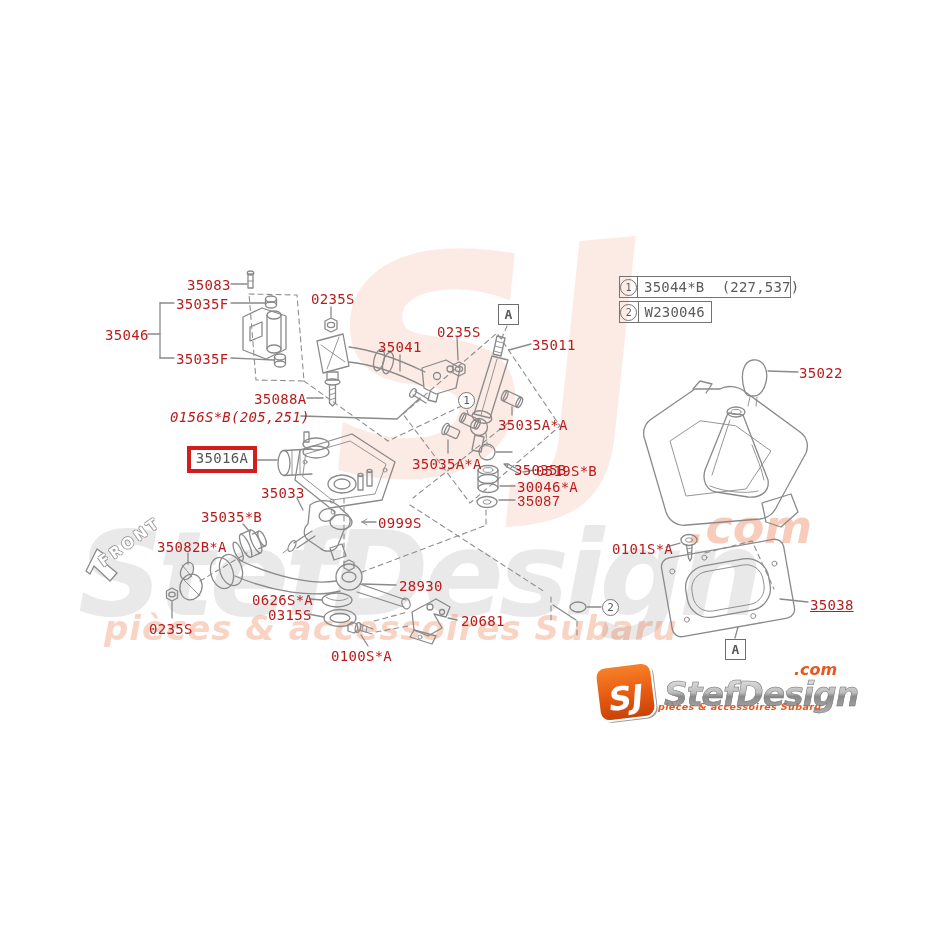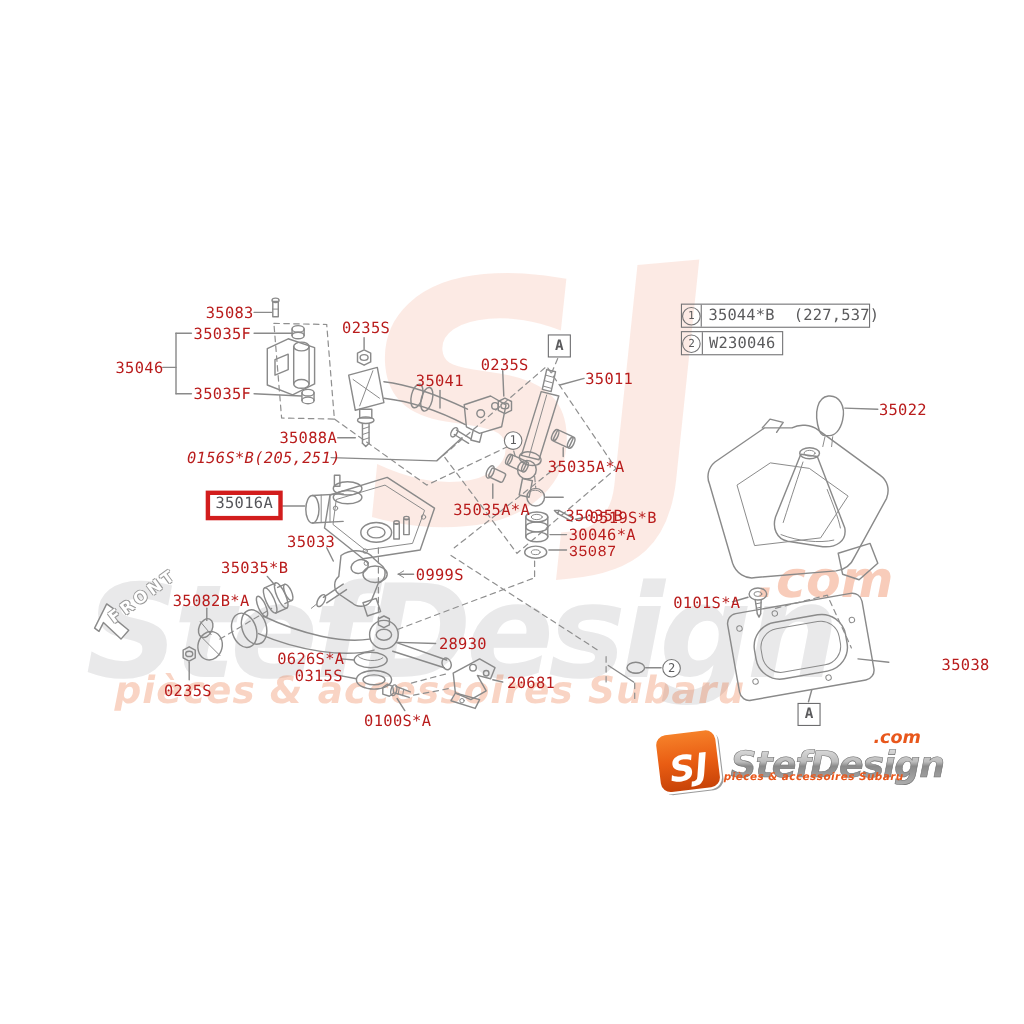--- a/index.html
+++ b/index.html
@@ -394,21 +394,21 @@
   <div class="lbl" style="left:437px; top:324px;">0235S</div>
   <div class="lbl" style="left:532px; top:337px;">35011</div>
   <div class="lbl" style="left:498px; top:417px;">35035A*A</div>
   <div class="lbl" style="left:412px; top:456px;">35035A*A</div>
   <div class="lbl" style="left:514px; top:446px;margin-top:16px;">35035B</div>
   <div class="lbl" style="left:536px; top:463px;">0519S*B</div>
   <div class="lbl" style="left:517px; top:479px;">30046*A</div>
   <div class="lbl" style="left:517px; top:494px;font-family:Liberation Mono, monospace;">35087</div>
   <div class="lbl" style="left:799px; top:365px;">35022</div>
   <div class="lbl" style="left:612px; top:541px;">0101S*A</div>
-  <div class="lbl" style="left:856px; top:597px;">35038</div>
+  <div class="lbl" style="left:810px; top:597px;text-decoration:underline;">35038</div>
 
   <div class="abox" style="left:498px; top:304px;">A</div>
   <div class="abox" style="left:725px; top:639px;">A</div>
 
   <div class="circ" style="left:458px; top:392px;">1</div>
   <div class="circ" style="left:602px; top:599px;">2</div>
 
   <div class="legend-row" style="left:619px; top:276px; width:172px;">
     <div class="legend-cell-num">
       <div class="mini">1</div>

